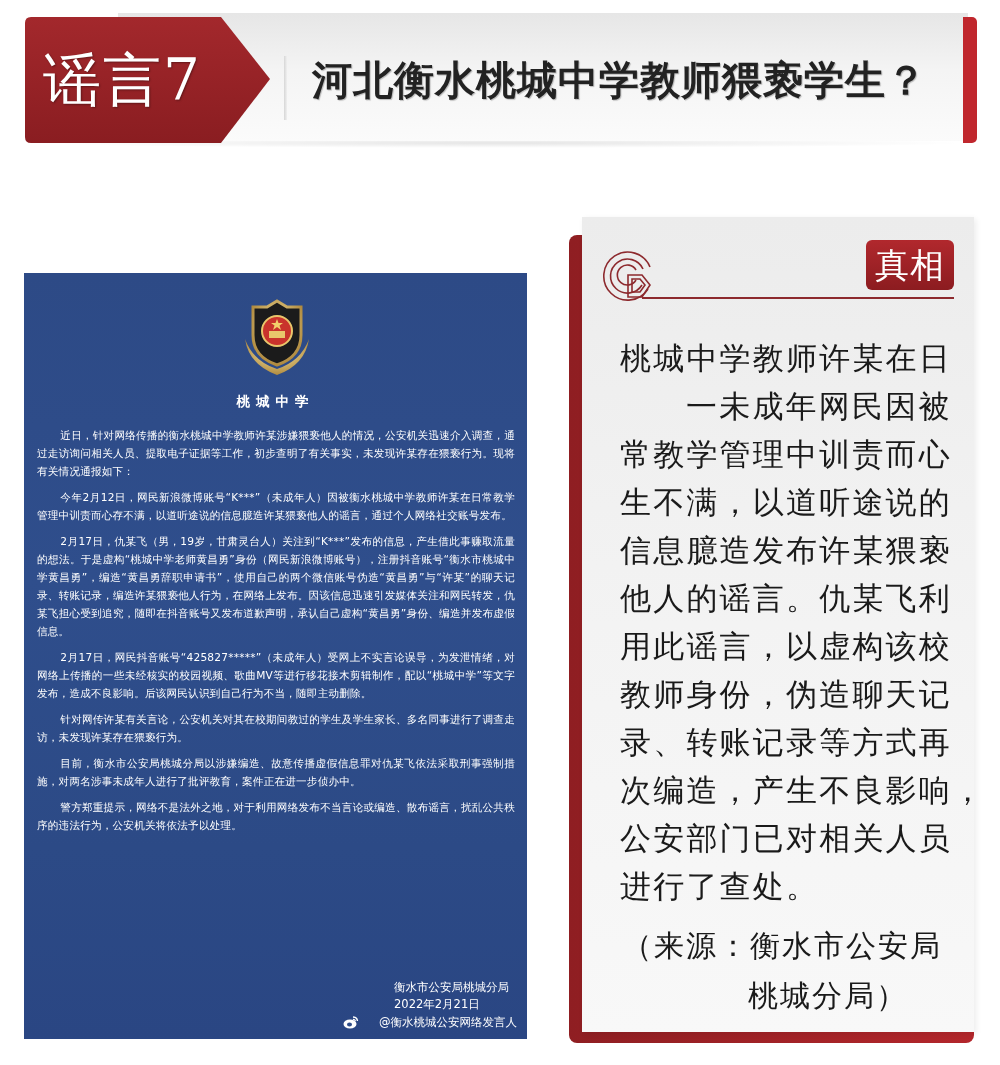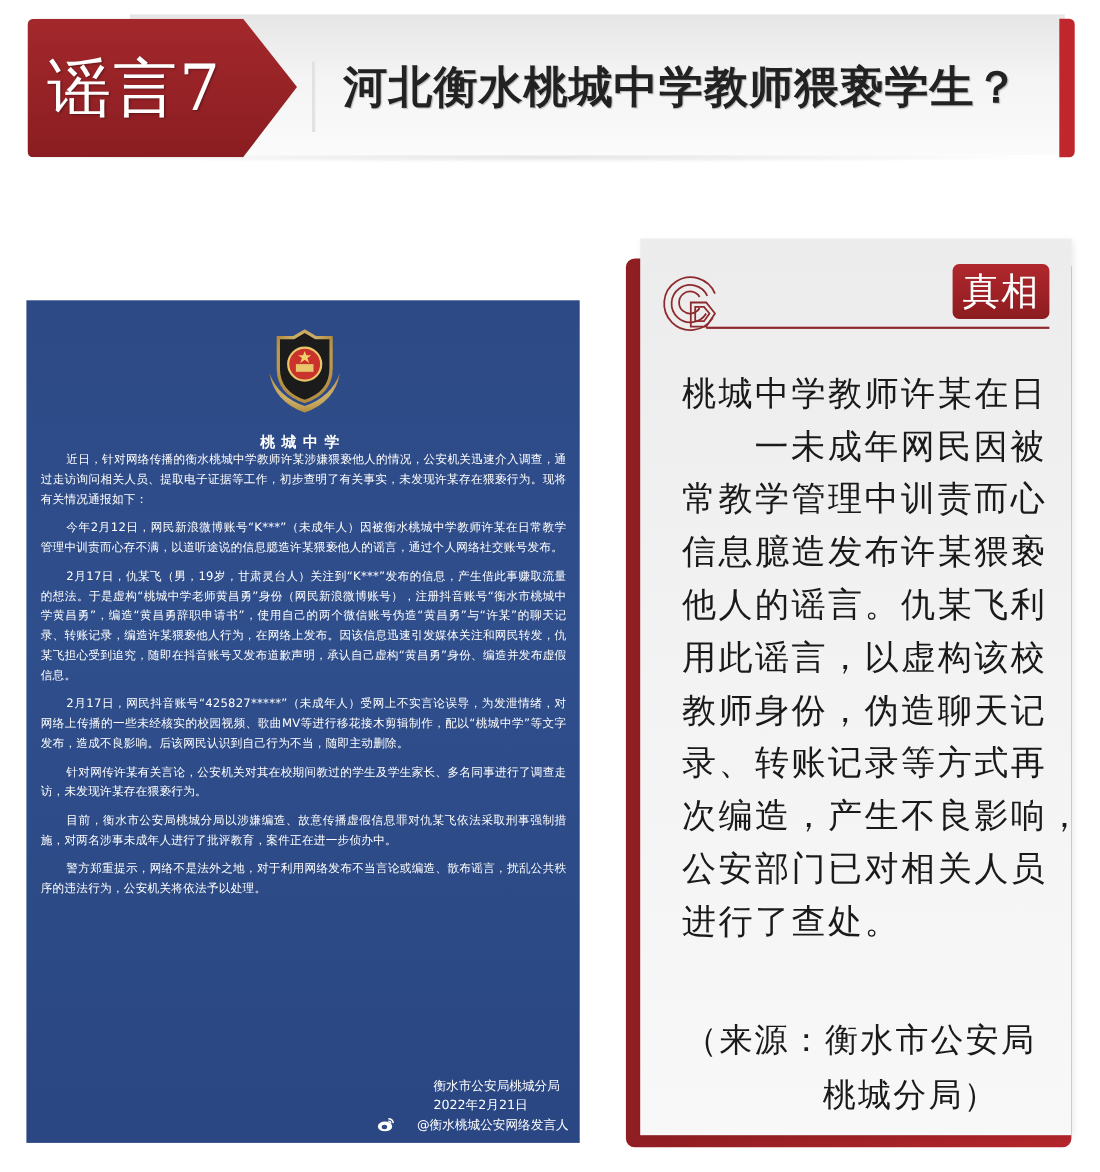--- a/index.html
+++ b/index.html
@@ -48,21 +48,21 @@
     position:absolute; left:24px; top:273px; width:503px; height:766px;
     background:linear-gradient(180deg,#2d4a86 0%,#2f4e8c 40%,#2c4a86 75%,#2a4683 100%);
     color:#ffffff;
   }
   .emblem { position:absolute; left:215px; top:26px; width:76px; height:78px; }
   .notice-title {
     position:absolute; left:0; width:100%; top:120px; text-align:center;
     font-size:13.5px; font-weight:bold; letter-spacing:6px;
   }
   .notice-body {
-    position:absolute; left:13px; top:136px; width:478px;
+    position:absolute; left:13px; top:153px; width:478px;
     font-size:10.6px; line-height:18px; letter-spacing:0.2px;
   }
   .notice-body p { margin:0 0 8px 0; text-indent:2.2em; text-align:justify; }
   .notice-sign {
     position:absolute; right:18px; top:706px; 
     font-size:11.5px; line-height:17px;
   }
   .notice-weibo {
     position:absolute; right:10px; top:742px; font-size:11.5px; line-height:14px;
     display:flex; align-items:flex-start; gap:20px;
@@ -171,20 +171,21 @@
     <path d="M30 30 H44 L52 40 L44 52 L30 52 Z"></path>
     <path d="M34 34 H42 L47 40 L42 47 L34 47 Z"></path>
   </g>
 </svg>
 <div class="truth-badge">真相</div>
 <div class="truth-line"></div>
 <div class="truth-body">
   <div class="line">桃城中学教师许某在日</div>
   <div class="line" style="padding-left:66px">一未成年网民因被</div>
   <div class="line">常教学管理中训责而心</div>
+  <div class="line">生不满，以道听途说的</div>
   <div class="line">信息臆造发布许某猥亵</div>
   <div class="line">他人的谣言。仇某飞利</div>
   <div class="line">用此谣言，以虚构该校</div>
   <div class="line">教师身份，伪造聊天记</div>
   <div class="line">录、转账记录等方式再</div>
   <div class="line">次编造，产生不良影响，</div>
   <div class="line">公安部门已对相关人员</div>
   <div class="line">进行了查处。</div>
 </div>
 <div class="truth-source">

